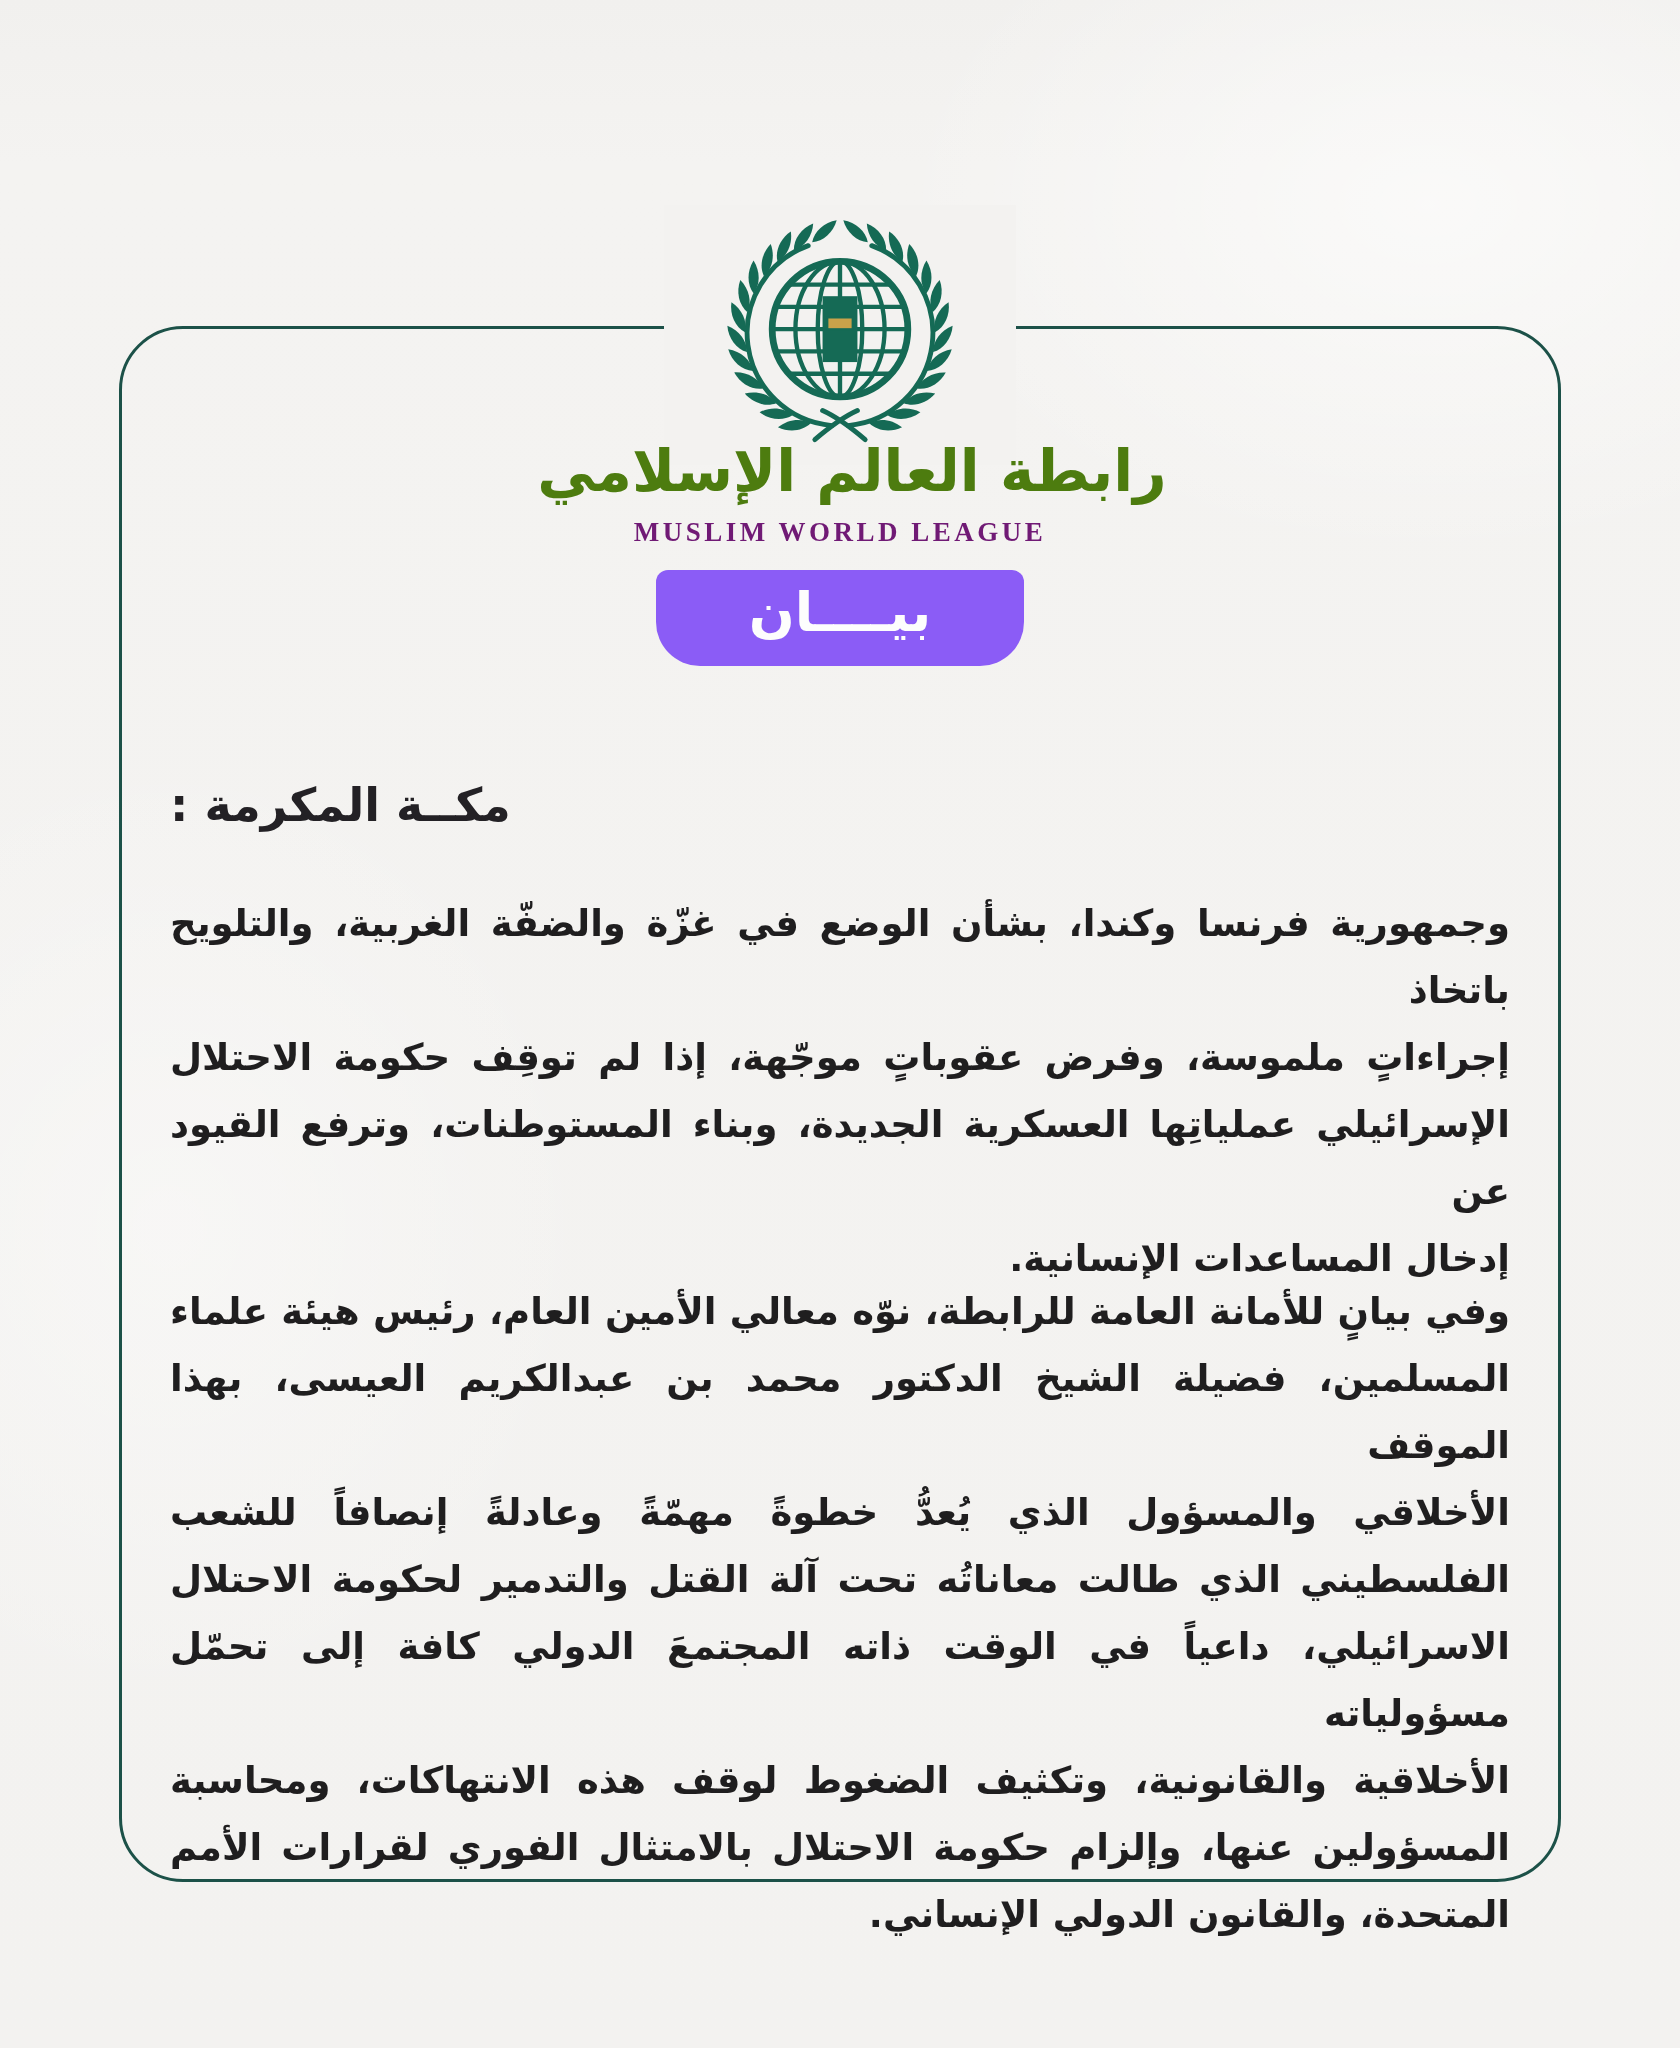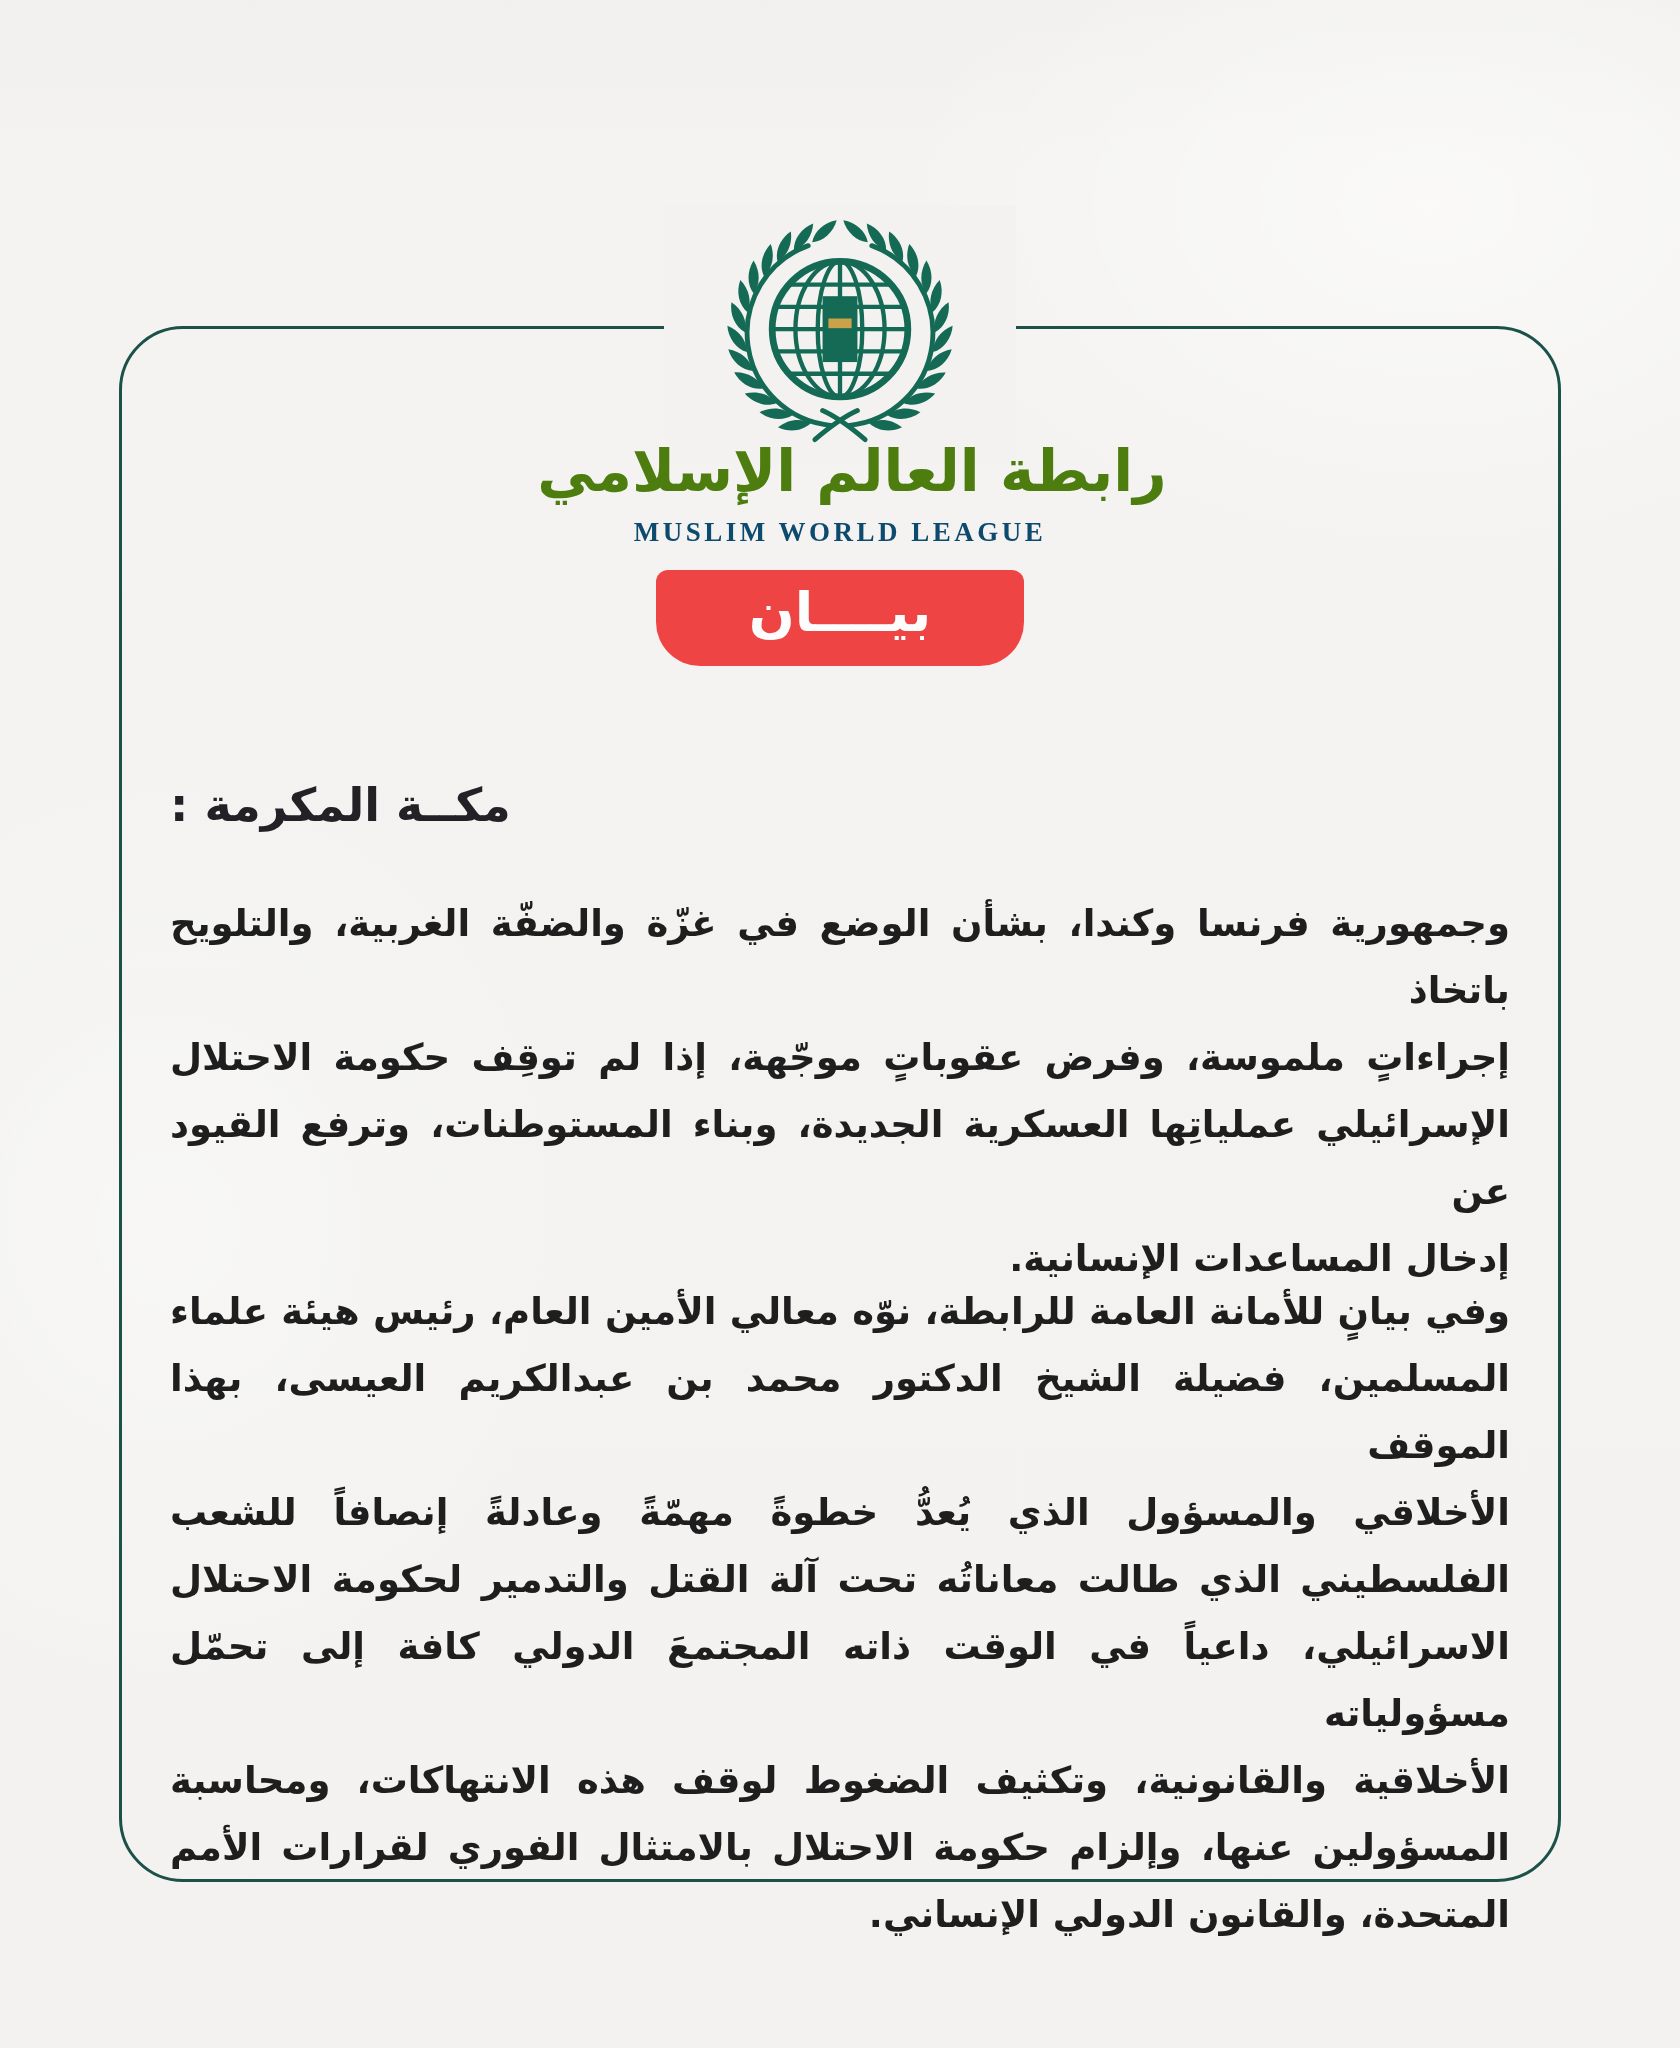--- a/index.html
+++ b/index.html
@@ -47,26 +47,26 @@
     font-size:58px;font-weight:bold;color:#4d7c0f;
     line-height:82px;
     letter-spacing:0;
     padding-left:8px;
   }
   .org-en{
     position:absolute;top:517px;left:0;width:100%;
     text-align:center;
     font-family:"Liberation Serif","DejaVu Serif",serif;
     font-weight:bold;font-size:27px;letter-spacing:3.5px;
-    color:#0c4a6e;
+    color:#701a75;
   }
   .banner{
     position:absolute;top:570px;left:50%;transform:translateX(-50%);
     width:368px;height:96px;
-    background:#ef4444;
+    background:#8b5cf6;
     border-radius:12px 12px 44px 44px;
     display:flex;align-items:center;justify-content:center;
   }
   .banner-label{
     color:#fdfdfd;
     direction:rtl;
     font-size:54px;font-weight:bold;
     line-height:96px;
     padding-bottom:10px;
   }

